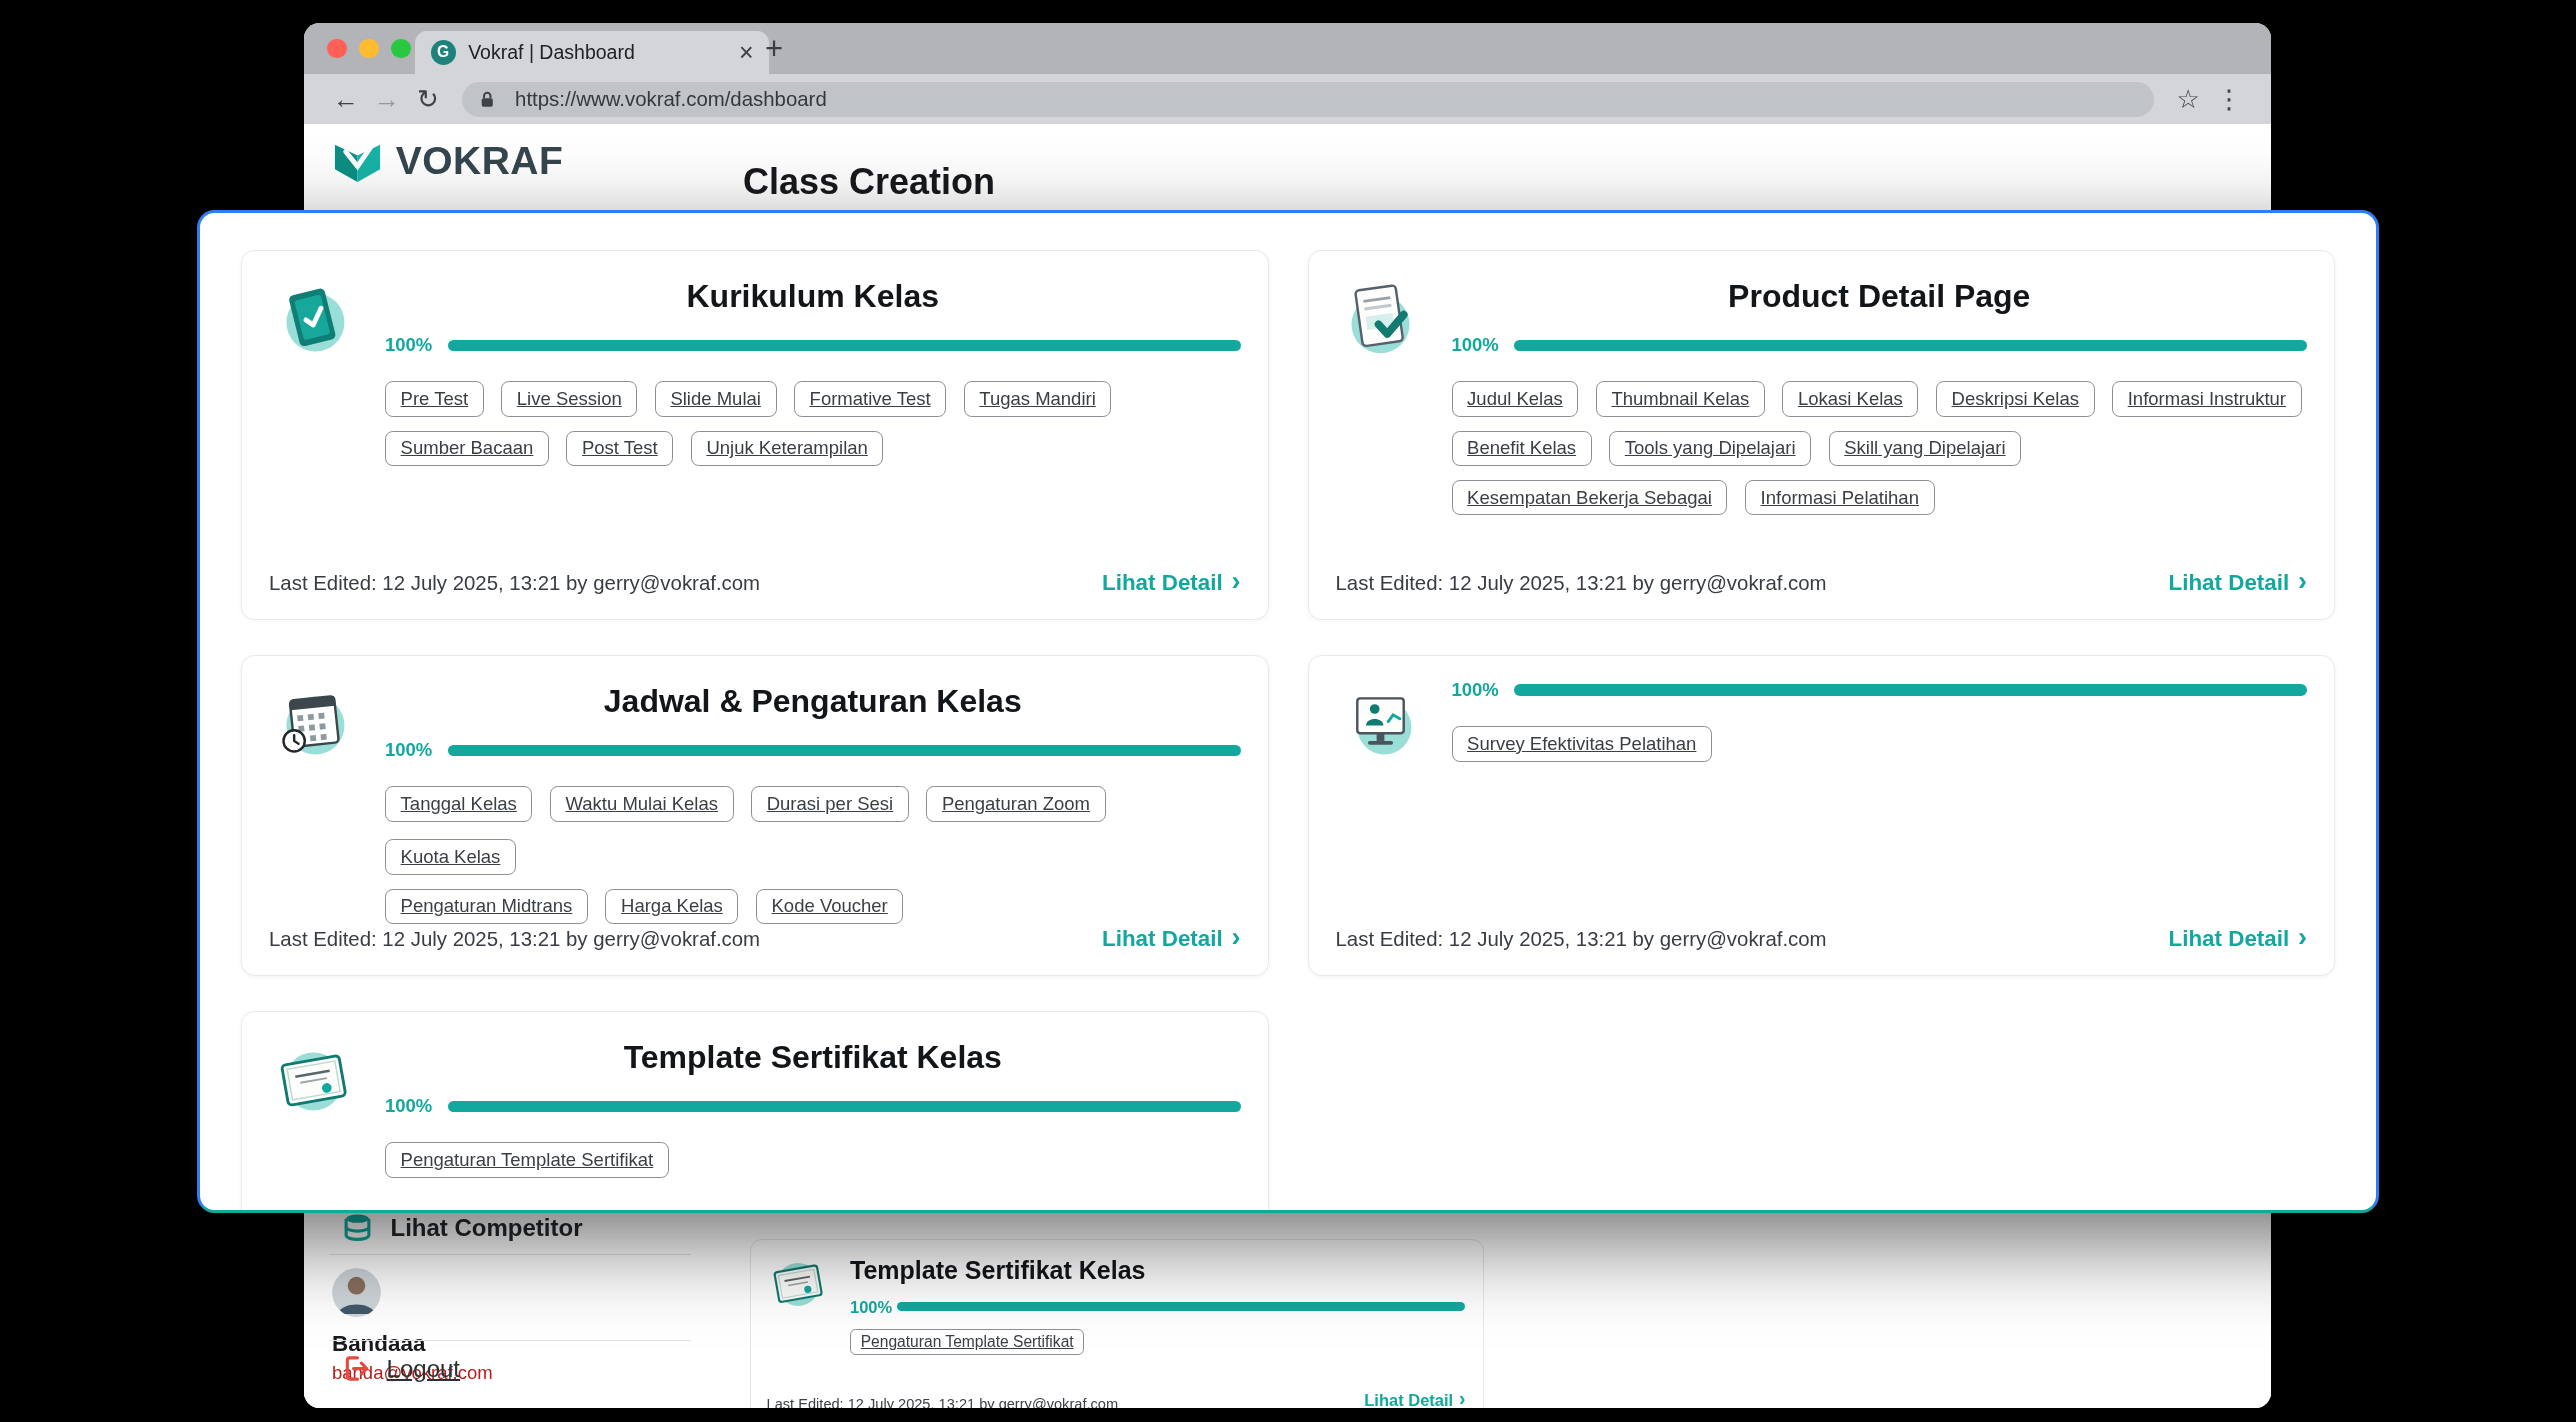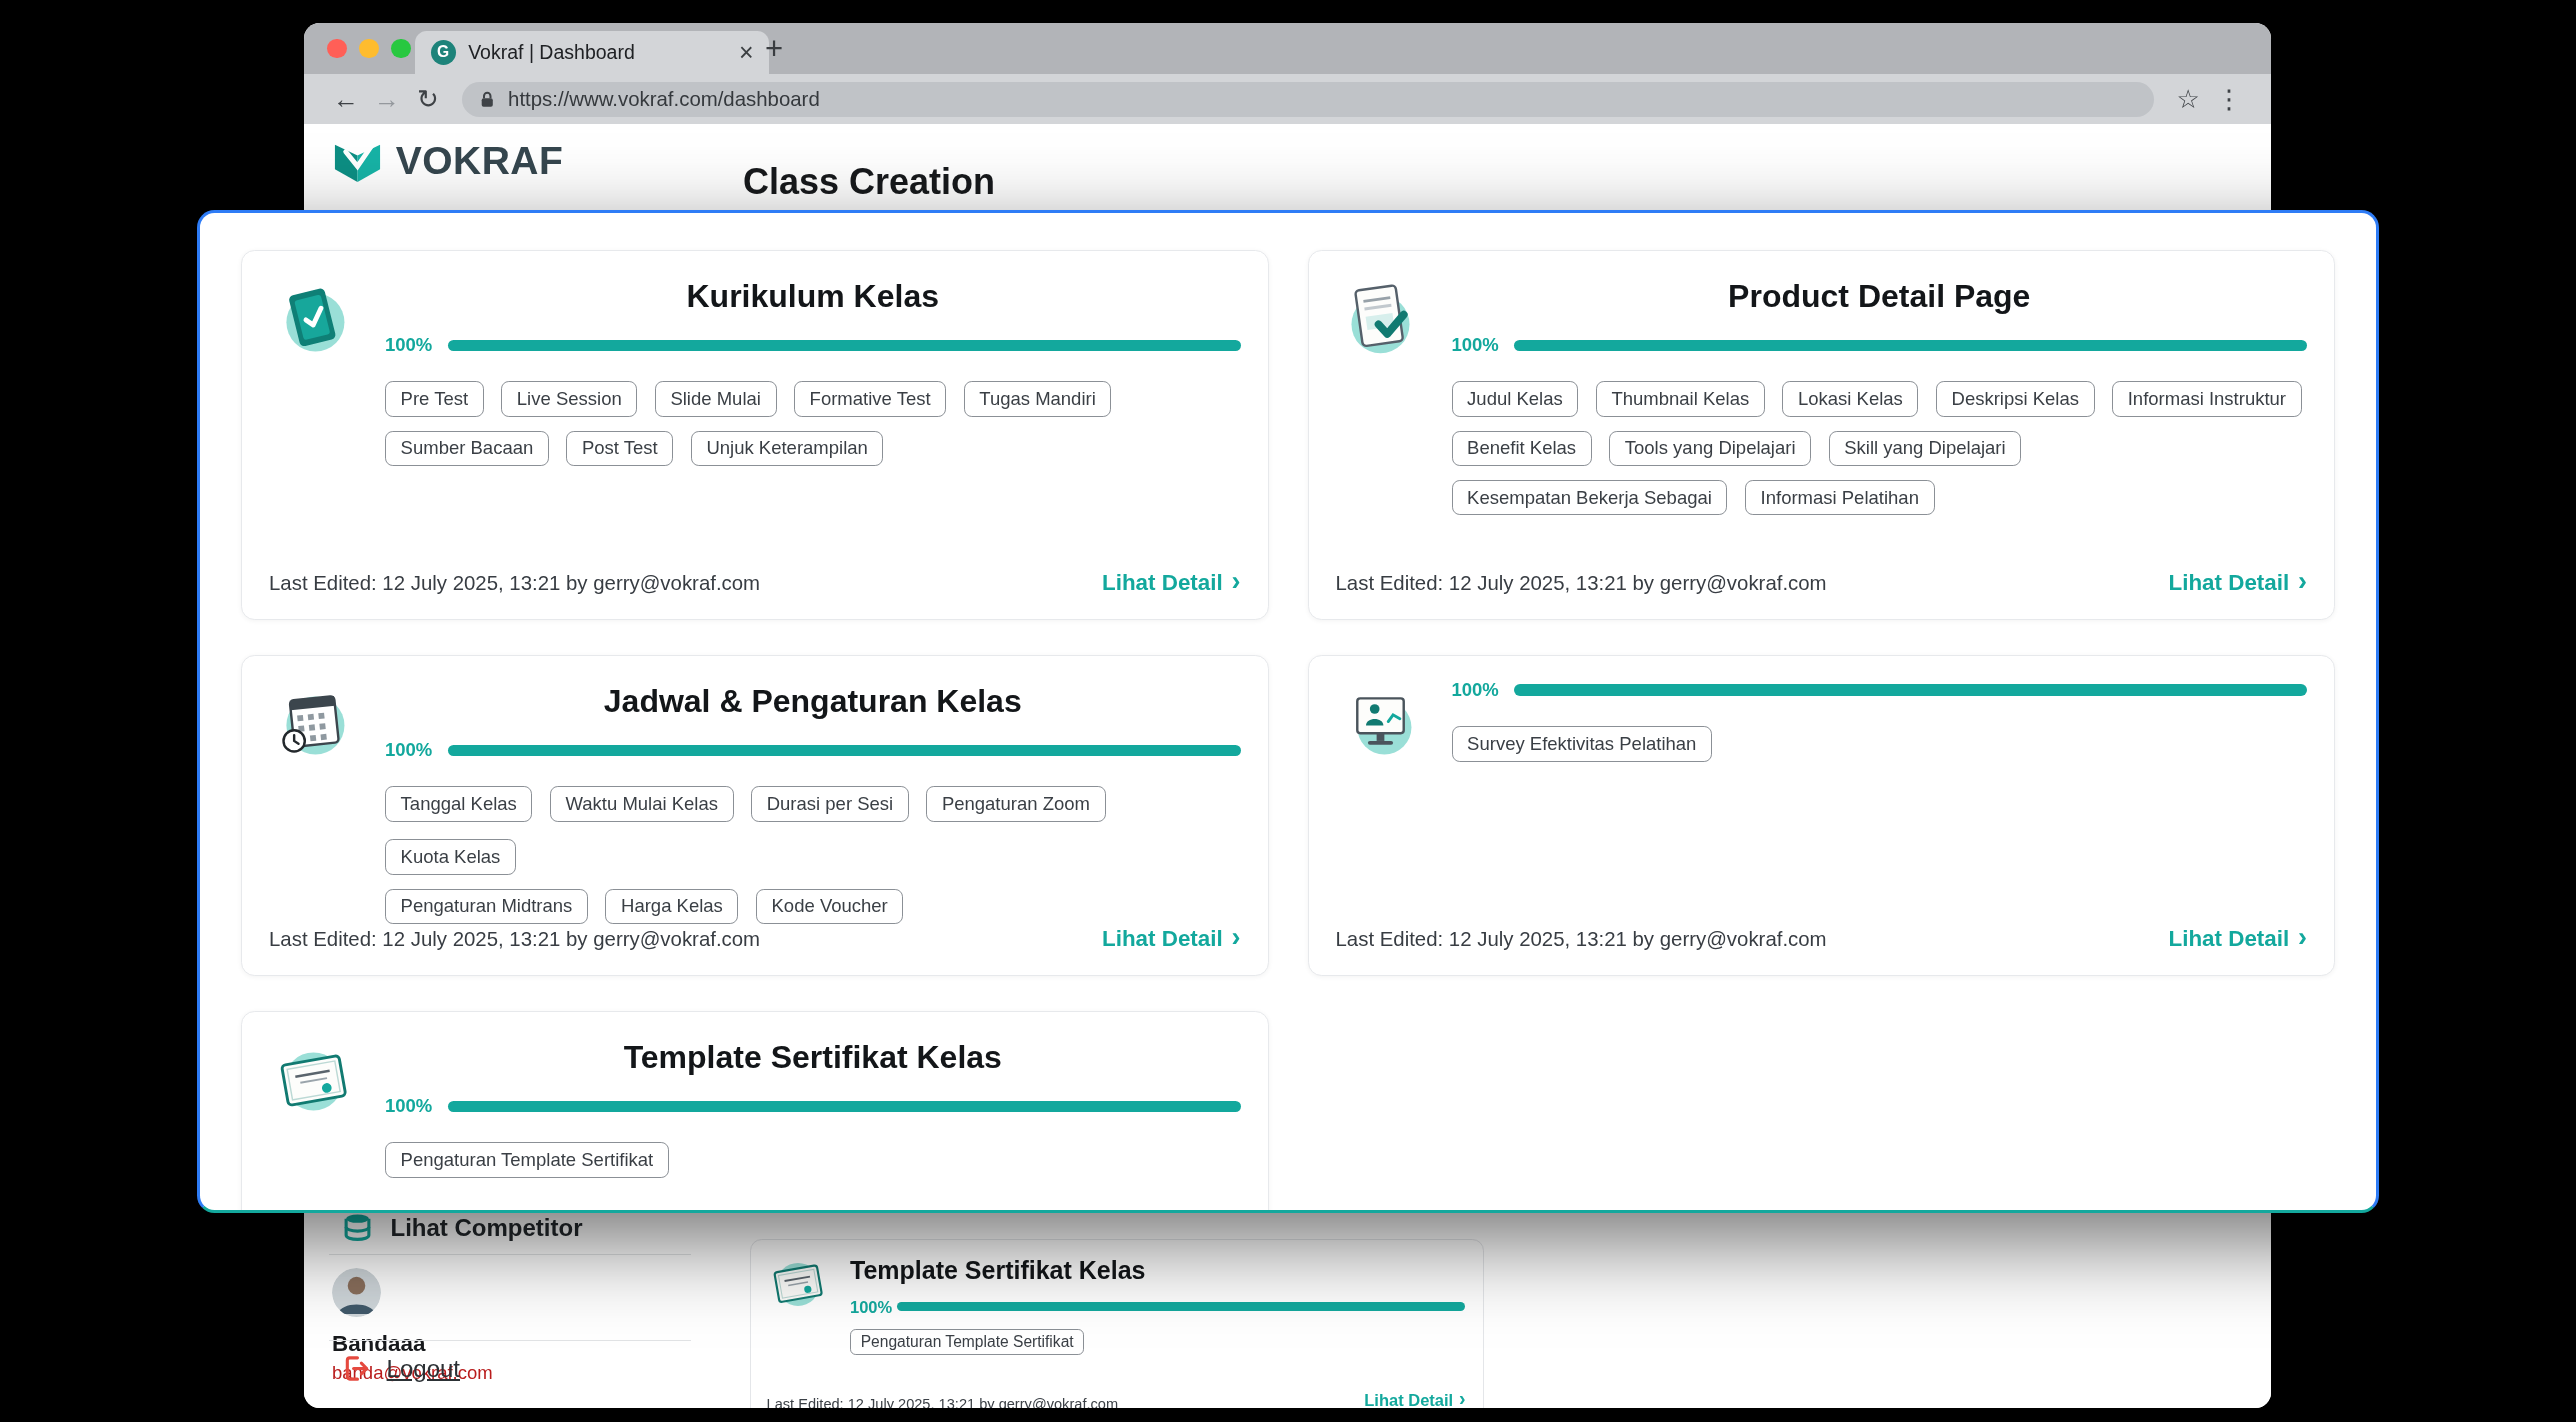--- a/index.html
+++ b/index.html
@@ -32,21 +32,21 @@
   .tab-close{font-size:25px;color:#3c4043;line-height:1;cursor:pointer;}
   .newtab{position:absolute;left:461px;top:7.8px;font-size:31px;color:#3a3d41;cursor:pointer;}
   .navbar{
     height:51px;background:#d3d5d8;border-bottom:1px solid #a9abaf;
     display:flex;align-items:center;padding:0 21.4px;
   }
   .nav-btn{font-size:26px;color:#3e4246;width:41px;text-align:center;flex:none;cursor:pointer;}
   .nav-btn.disabled{color:#94989d;}
   .omnibox{
     flex:1;height:35px;margin:0 13.6px;border-radius:17.5px;background:#c0c3c7;
-    display:flex;align-items:center;padding:0 15.6px;gap:12px;min-width:0;
+    display:flex;align-items:center;padding:0 15.6px;gap:19px;min-width:0;
   }
   .url-text{font-size:20.4px;color:#35393d;white-space:nowrap;overflow:hidden;}
   .content{
     position:absolute;left:0;top:101px;width:1967px;height:1284px;background:#fff;overflow:hidden;
   }
   
   .brand{position:absolute;left:27px;top:13.6px;display:flex;align-items:center;gap:11.7px;}
   .brand-text{font-size:39px;font-weight:800;color:#35464e;letter-spacing:0.5px;}
   .page-heading{position:absolute;left:439px;top:37px;font-size:36px;font-weight:800;color:#17191c;}
   
@@ -94,21 +94,21 @@
   .card-icon svg{width:100%;height:100%;}
   .card-body{flex:1;min-width:0;}
   .card-title{font-size:32px;font-weight:700;color:#131619;margin:3.9px 0 19.5px;text-align:center;}
   .progress-row{display:flex;align-items:center;gap:15.6px;}
   .pct{font-size:18.5px;font-weight:700;color:#13A89D;flex:none;}
   .bar{flex:1;height:11.7px;border-radius:6.8px;background:#13A89D;}
   .tags{margin-top:25px;}
   .chip-row{display:flex;gap:17.5px;margin-bottom:13.6px;flex-wrap:wrap;}
   .chip{
     border:1.5px solid #8b9096;border-radius:7.8px;padding:5.8px 14.6px;
-    font-size:18.5px;color:#3a3f45;background:#fff;white-space:nowrap;
+    font-size:18.5px;color:#3a3f45;background:#fff;white-space:nowrap;text-decoration:underline;
   }
   .card-footer{margin-top:auto;display:flex;justify-content:space-between;align-items:center;}
   .edited{font-size:20.4px;color:#383d43;}
   .detail{display:flex;align-items:center;gap:8.8px;color:#13A89D;font-weight:700;font-size:22.4px;cursor:pointer;}
   .chev{font-size:27px;line-height:1;margin-top:-2.9px;}
 </style>
 </head>
 <body>
 
 <div class="window">

